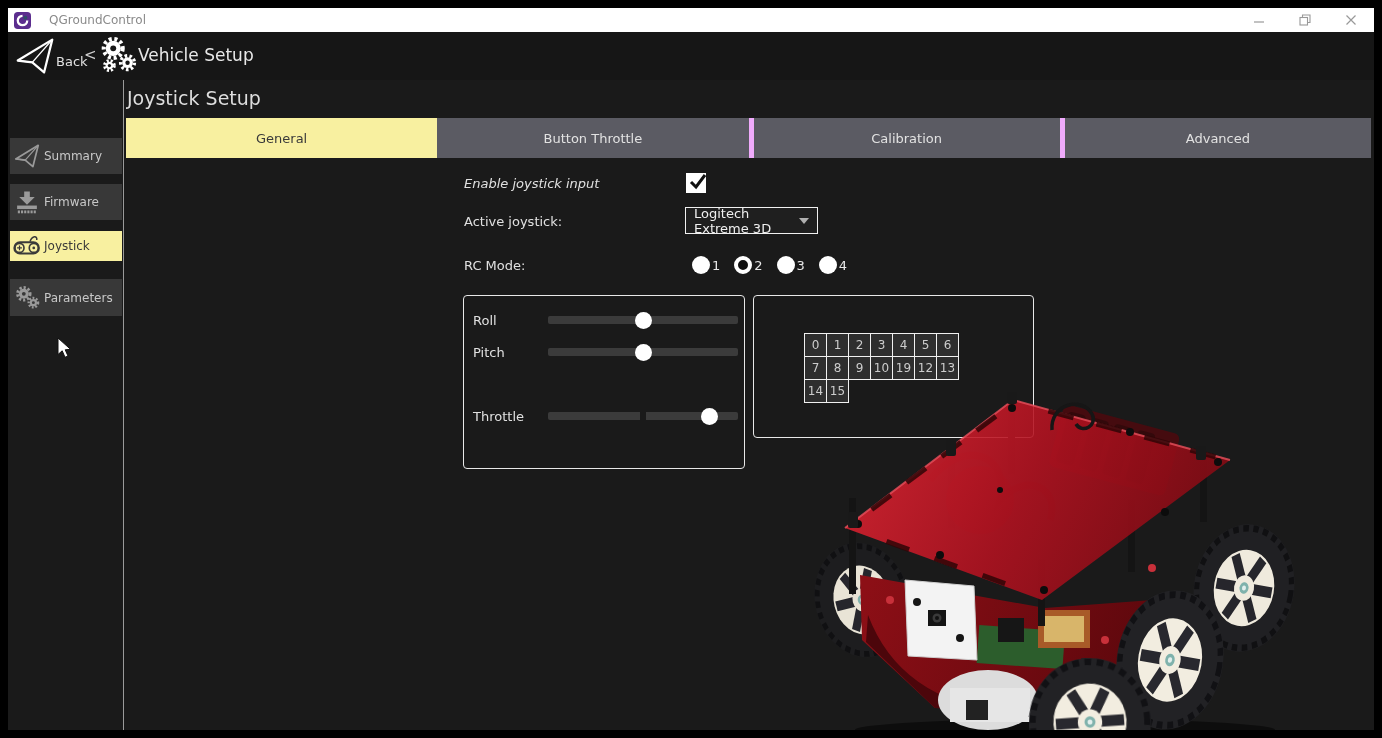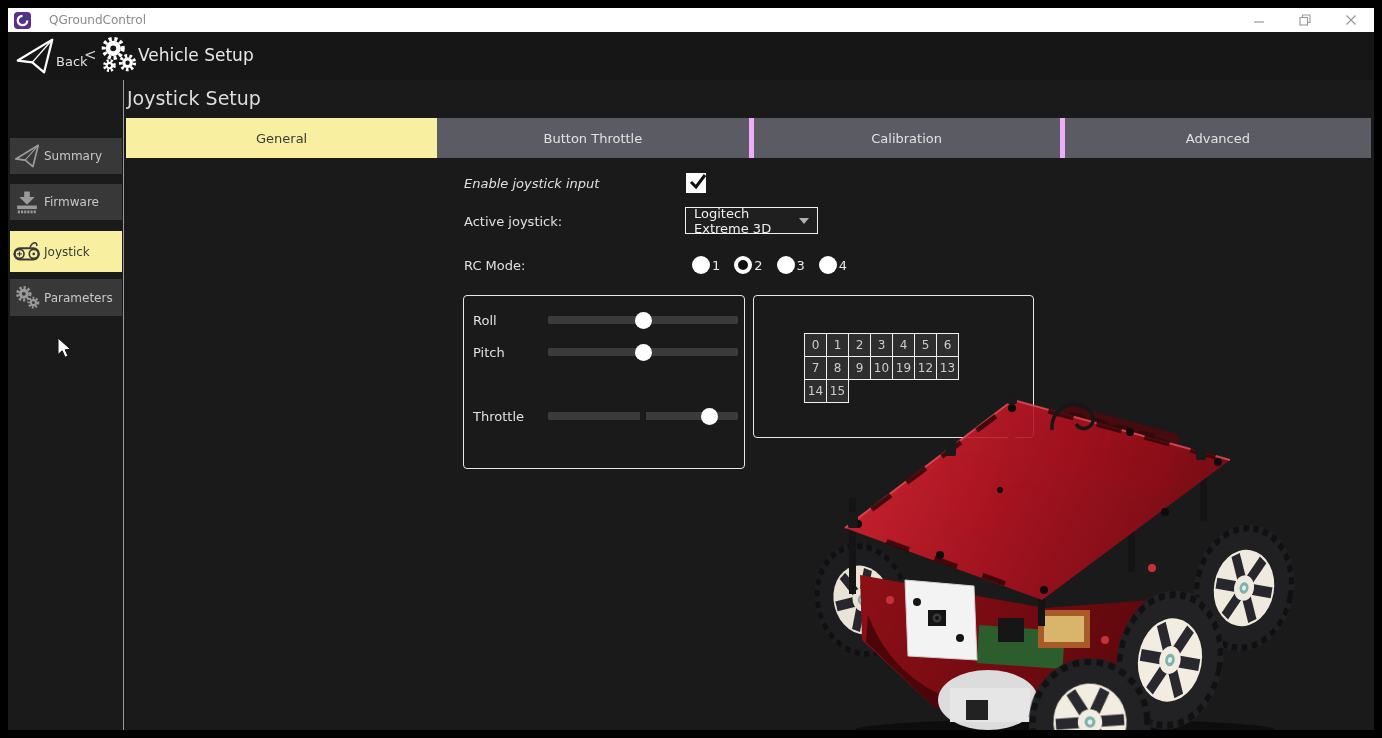--- a/index.html
+++ b/index.html
@@ -159,21 +159,21 @@
               <rect x="9.5" y="29" width="3" height="4"></rect>
               <rect x="14" y="29" width="3" height="4"></rect>
               <rect x="18.5" y="29" width="3" height="4"></rect>
               <rect x="23" y="29" width="3" height="4"></rect>
               <rect x="27.5" y="29" width="3" height="4"></rect>
             </g>
           </svg>
         </span>
         <span>Firmware</span>
       </div>
-      <div class="side-btn active" style="top: 151px; height: 41px; align-items: center;">
+      <div class="side-btn active" style="top: 151px; height: 30px; align-items: center;">
         <span class="side-icon">
           <svg width="30" height="24" viewBox="0 0 40 32">
             <path d="M24 10 C27 2 34 2 33 8" stroke="#3a3a3a" stroke-width="2" fill="none"></path>
             <rect x="3" y="11" width="33" height="15" rx="7.5" fill="none" stroke="#3a3a3a" stroke-width="2.4"></rect>
             <circle cx="10" cy="18.5" r="6" fill="none" stroke="#3a3a3a" stroke-width="2.2"></circle>
             <path d="M6.8 18.5 h6.4 M10 15.3 v6.4" stroke="#3a3a3a" stroke-width="1.6"></path>
             <circle cx="29" cy="18.5" r="6" fill="none" stroke="#3a3a3a" stroke-width="2.2"></circle>
             <circle cx="29" cy="18.5" r="1.8" fill="#3a3a3a"></circle>
           </svg>
         </span>

